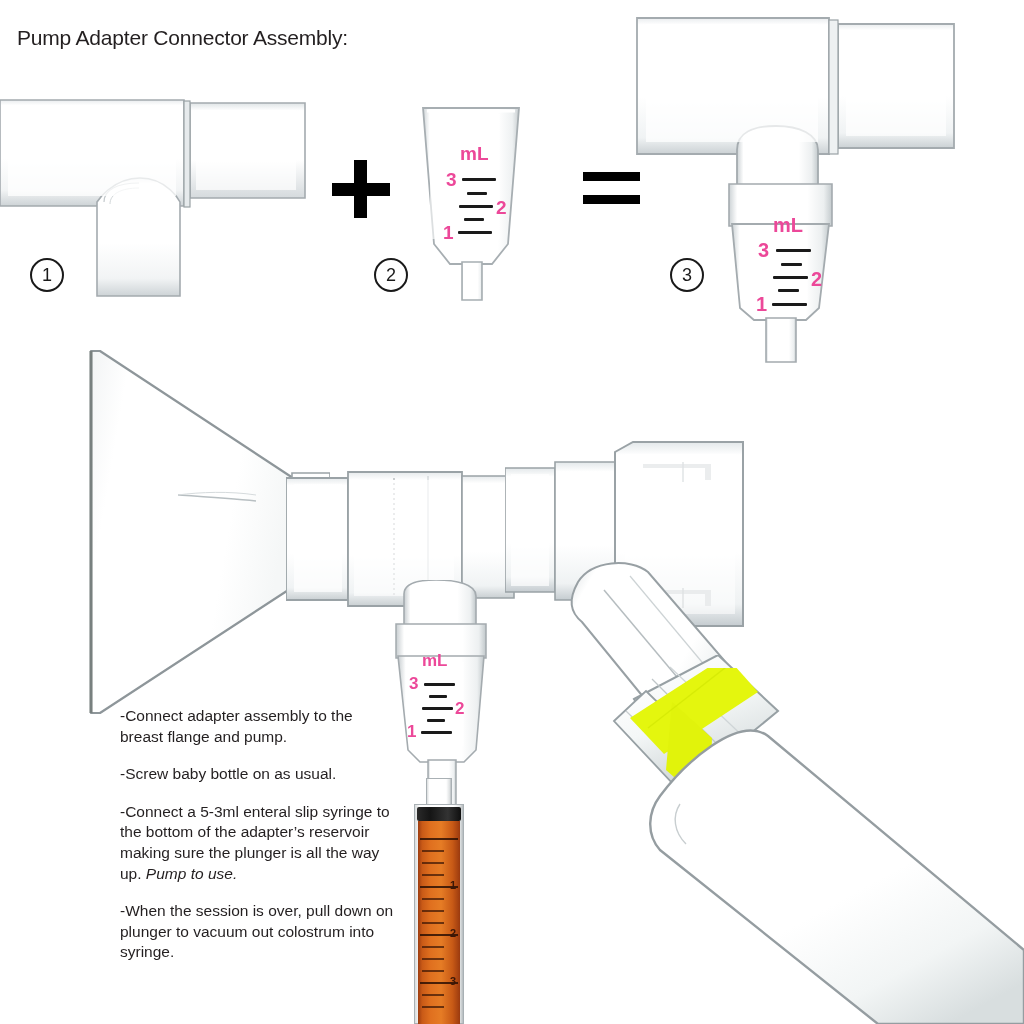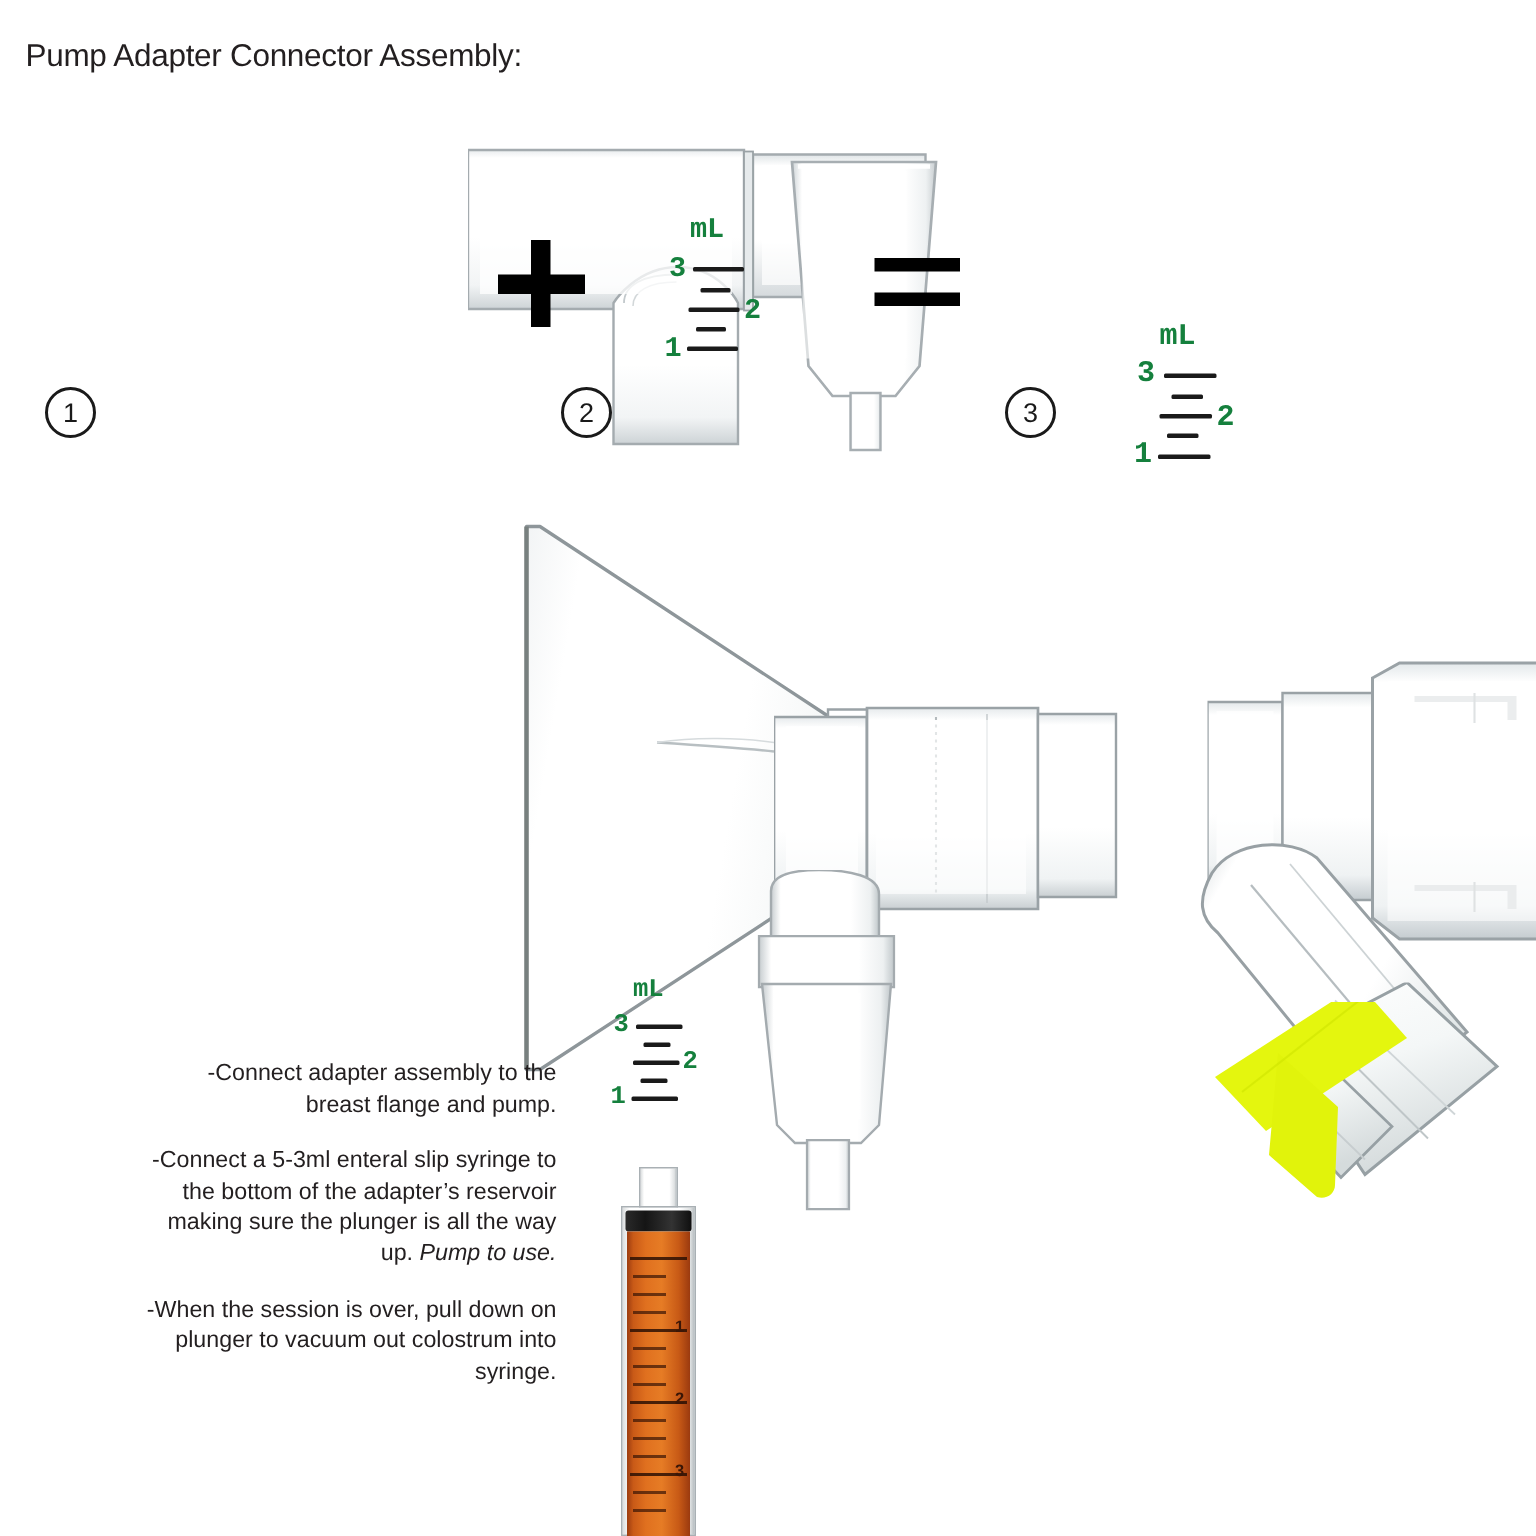--- a/index.html
+++ b/index.html
@@ -11,21 +11,20 @@
   body {
     font-family: "Liberation Sans", sans-serif;
     -webkit-font-smoothing: antialiased;
   }
   #page {
     position: relative;
     width: 1024px;
     height: 1024px;
     overflow: hidden;
     background: #ffffff;
-    text-align: right;
   }
 
   
   .title {
     position: absolute;
     left: 17px;
     top: 26px;
     font-size: 21px;
     font-weight: 400;
     color: #231f20;
@@ -80,37 +79,36 @@
   .op-equals .bar.b2 { top: 23px; }
 
   
   .part {
     position: absolute;
   }
 
   
   .reservoir-scale {
     position: absolute;
-    color: #15803d;
+    color: #ec4899;
     font-weight: 700;
     line-height: 1;
     user-select: none;
-    font-family: Liberation Mono, monospace;
   }
   .tick {
     position: absolute;
     background: #1a1a1a;
     height: 3px;
     border-radius: 1px;
   }
 
   
   .instructions {
     position: absolute;
-    left: 95px;
+    left: 120px;
     top: 706px;
     width: 276px;
     font-size: 15.5px;
     line-height: 1.33;
     color: #231f20;
   }
   .instructions p {
     margin: 0 0 17px 0;
   }
   .instructions p:last-child { margin-bottom: 4px; }
@@ -495,17 +493,18 @@
     <div class="syr-tick" style="left:14px; top:216px; width:22px;"></div>
     <div class="syr-tick" style="left:14px; top:228px; width:22px;"></div>
 
     <div class="syr-num" style="left:42px; top:102px;">1</div>
     <div class="syr-num" style="left:42px; top:150px;">2</div>
     <div class="syr-num" style="left:42px; top:198px;">3</div>
   </div>
 
   <div class="instructions">
     <p>-Connect adapter assembly to the breast flange and pump.</p>
+    <p>-Screw baby bottle on as usual.</p>
     <p><span>-Connect a 5-3ml enteral slip syringe to the bottom of the adapter’s reservoir making sure the plunger is all the way up. </span><em>Pump to use.</em></p>
     <p>-When the session is over, pull down on plunger to vacuum out colostrum into syringe.</p>
   </div>
 
 </div>
 
 </body></html>

